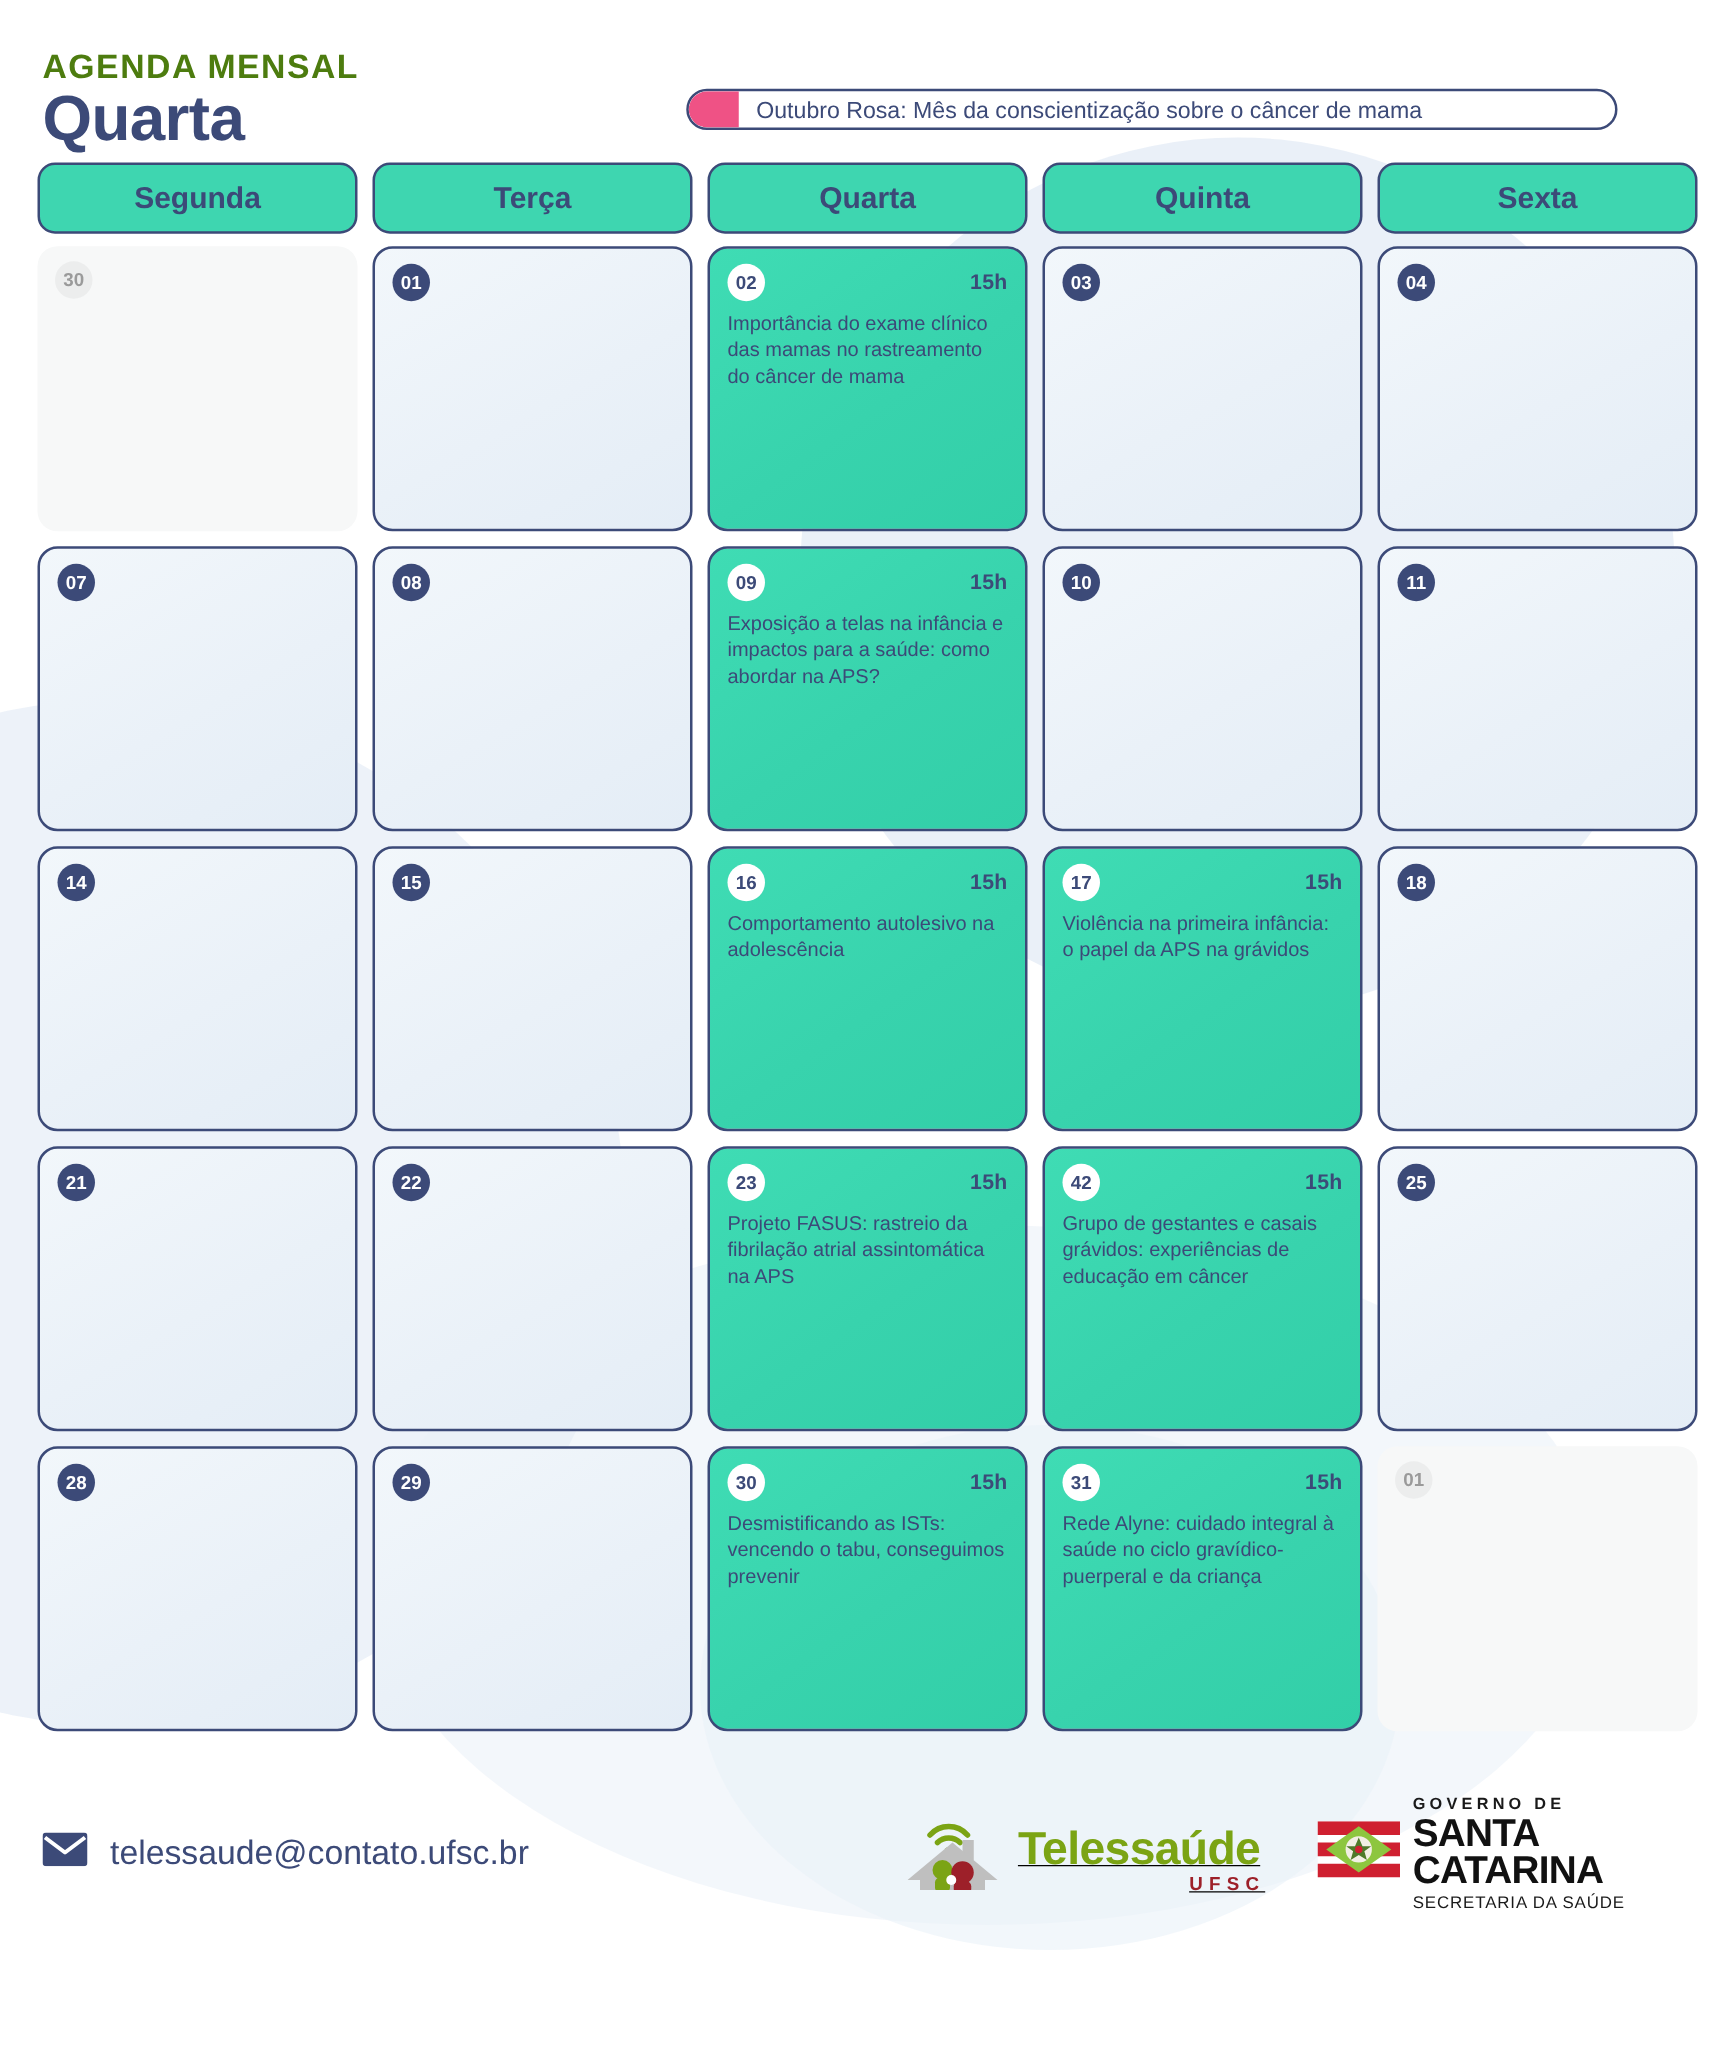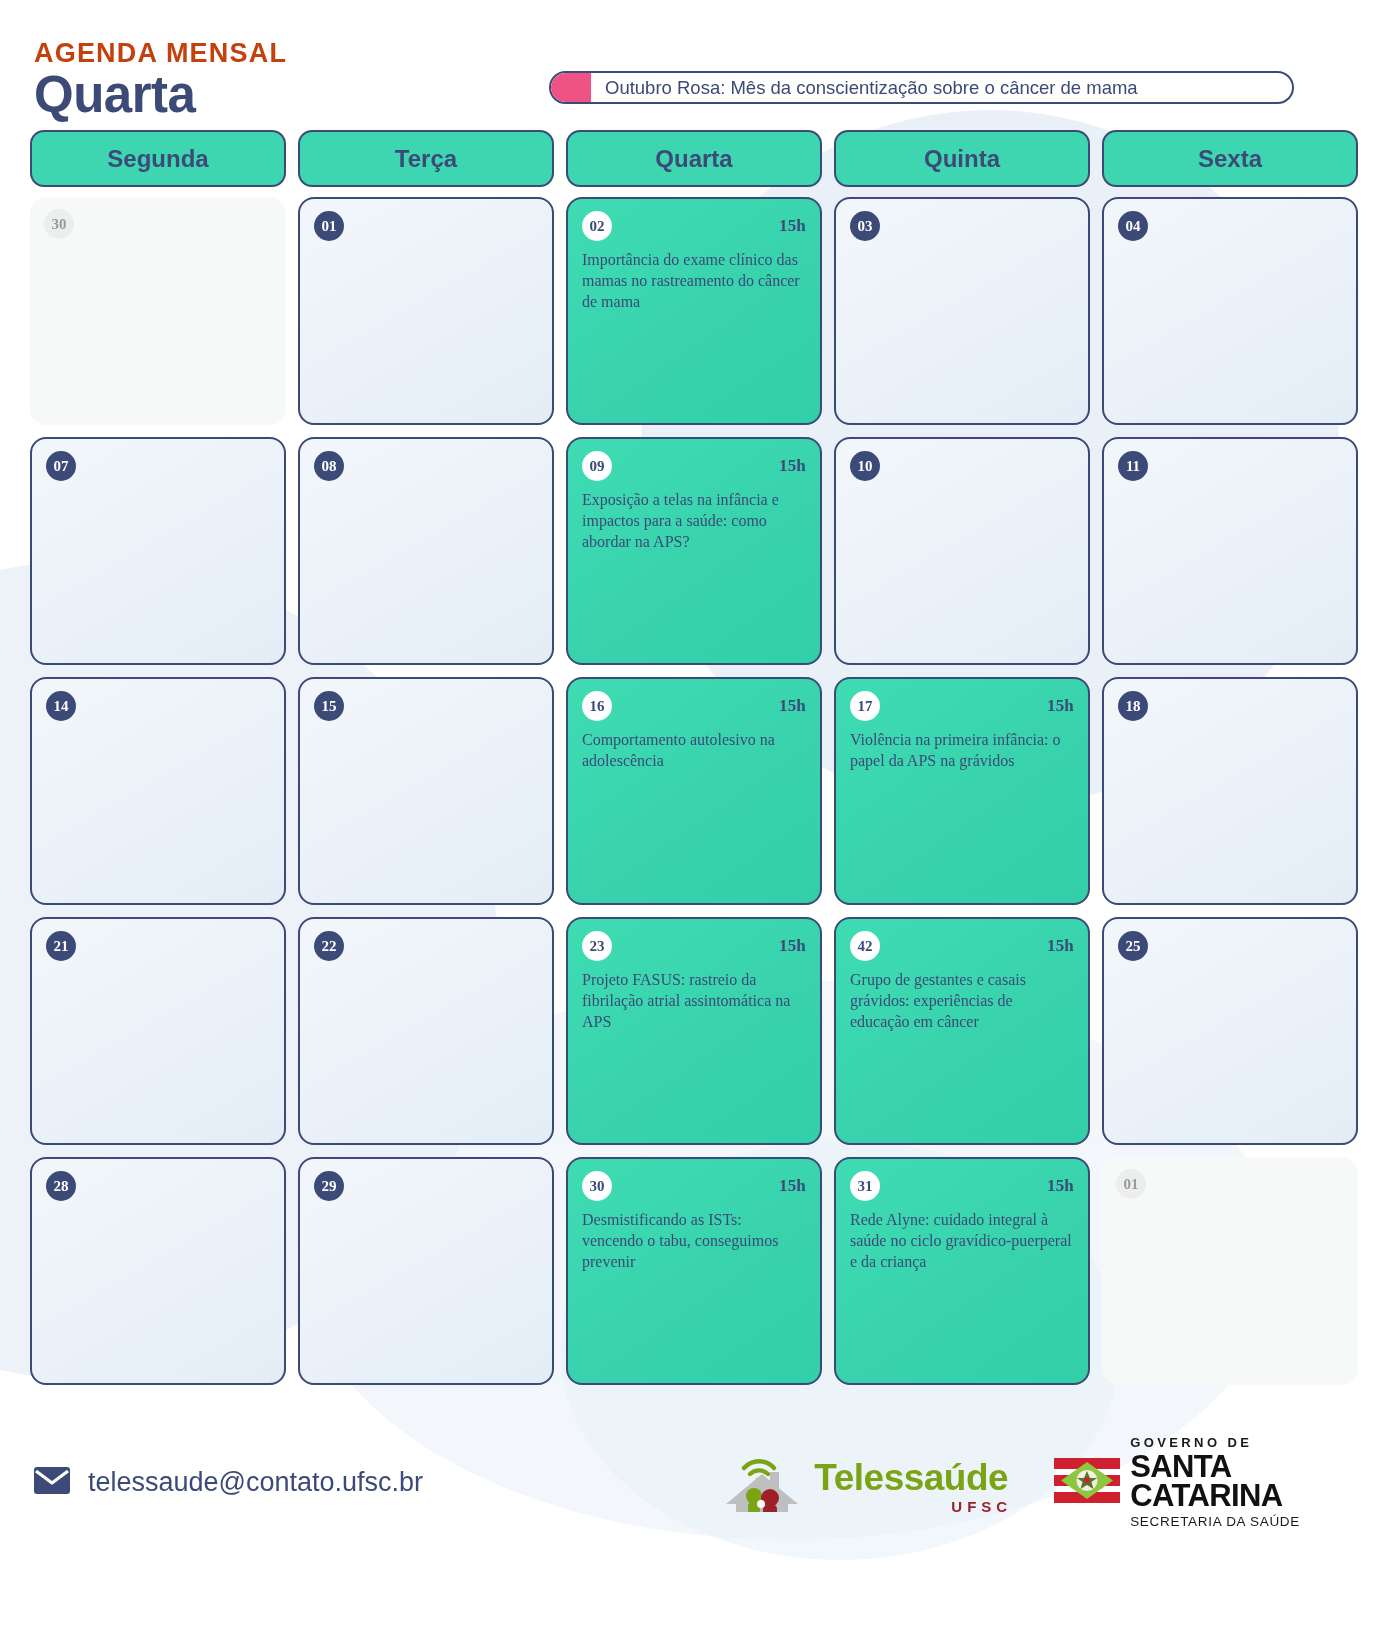--- a/index.html
+++ b/index.html
@@ -62,21 +62,21 @@
     height: 130px;
     display: flex;
     align-items: flex-start;
     justify-content: space-between;
   }
   .title-block { line-height: 1; }
   .kicker {
     font-size: 27px;
     font-weight: bold;
     letter-spacing: 1.2px;
-    color: #c2410c;
+    color: #4d7c0f;
     text-transform: uppercase;
   }
   .month {
     font-size: 51px;
     font-weight: bold;
     color: #3c4a78;
     margin-top: 2px;
     letter-spacing: -0.5px;
   }
 
@@ -130,21 +130,20 @@
     font-size: 24px;
     font-weight: bold;
     color: #3c4a78;
   }
 
   .week {
     display: grid;
     grid-template-columns: repeat(5, 1fr);
     gap: 12px;
     margin-bottom: 12px;
-    font-family: Liberation Serif, serif;
   }
 
   .cell {
     height: 228px;
     border-radius: 16px;
     border: 2px solid #3c4a78;
     padding: 12px 14px 10px 14px;
     position: relative;
     overflow: hidden;
   }
@@ -219,21 +218,21 @@
     align-items: center;
     gap: 46px;
     padding-right: 54px;
   }
 
   .logo-tele {
     display: flex;
     align-items: flex-end;
     gap: 10px;
   }
-  .tele-words { line-height: 1; padding-bottom: 2px; }
+  .tele-words { line-height: 1; padding-bottom: 2px; text-decoration: underline; }
   .tele-name {
     font-size: 37px;
     font-weight: bold;
     color: #7ba414;
     letter-spacing: -0.5px;
   }
   .tele-sub {
     text-align: right;
     font-size: 15px;
     font-weight: bold;

